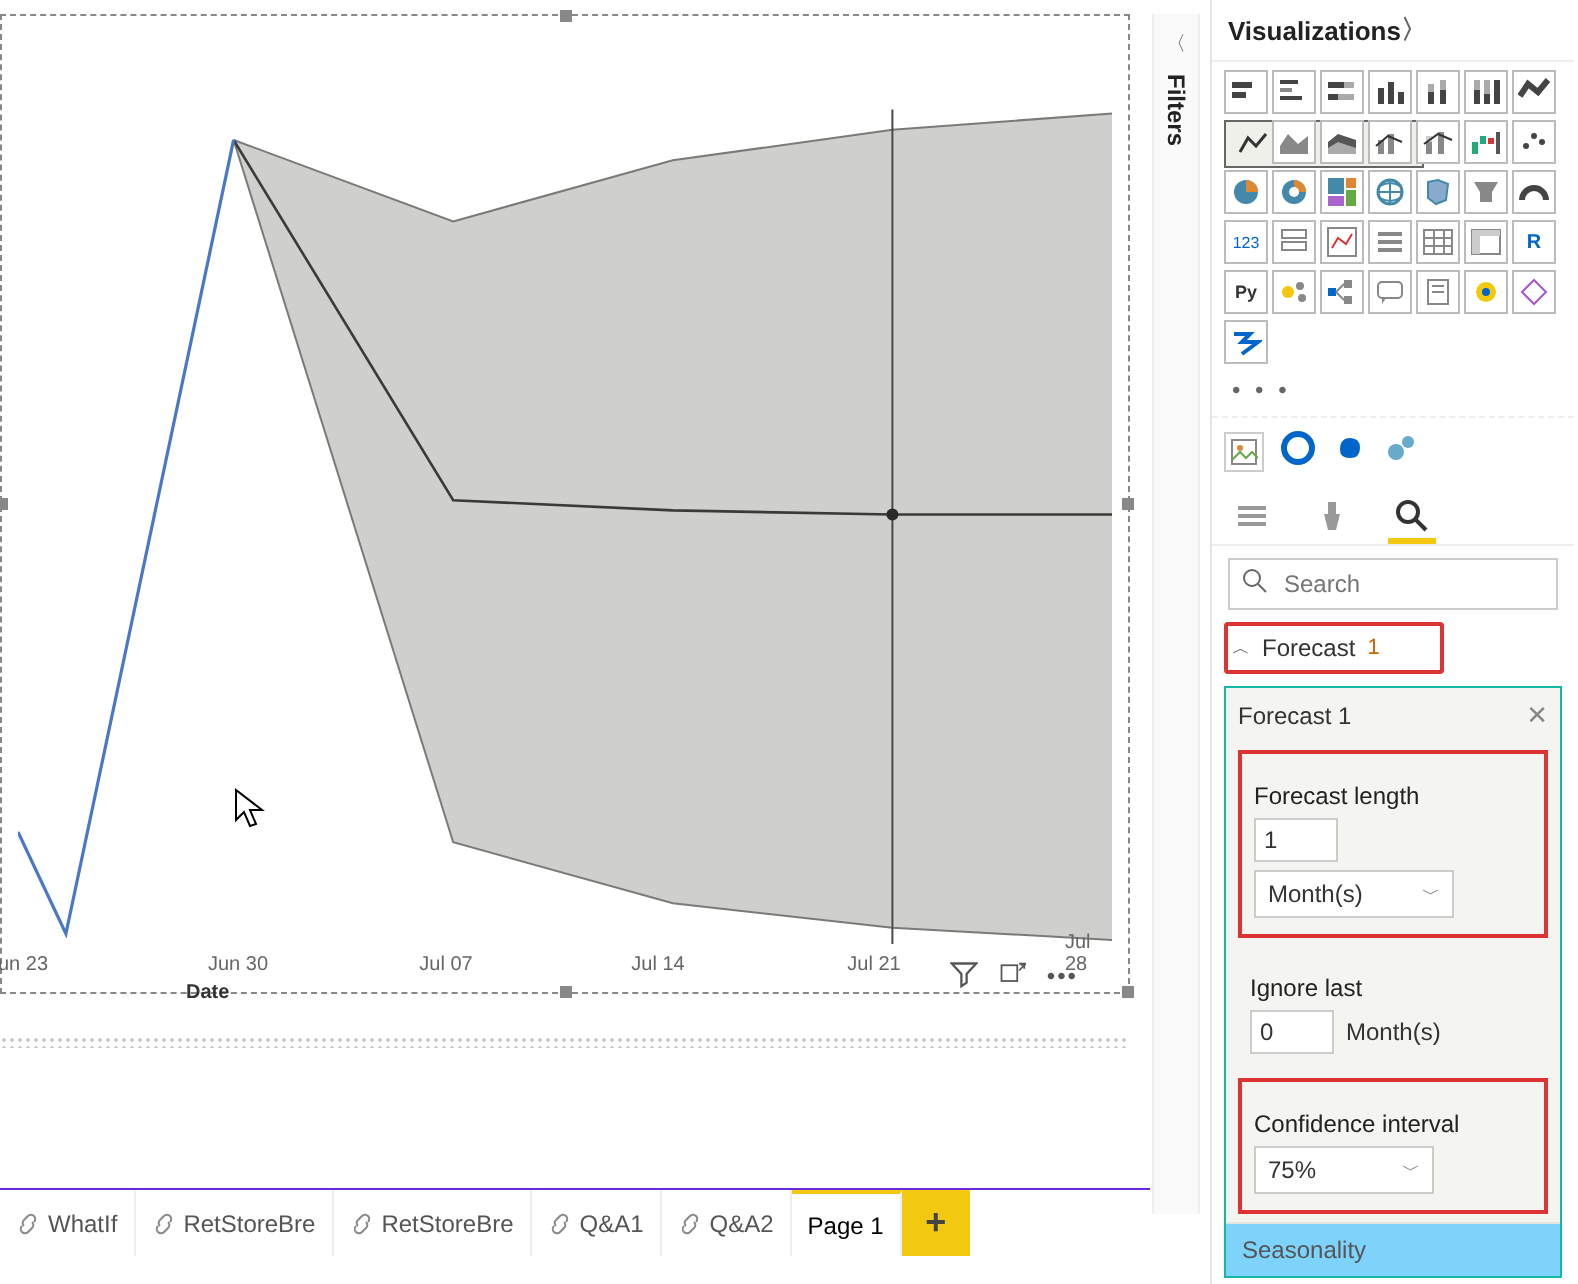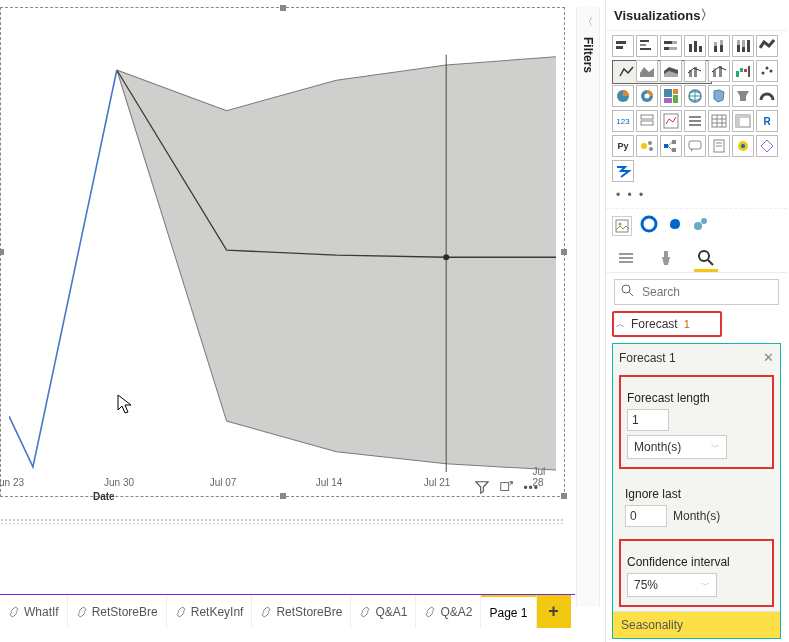--- a/index.html
+++ b/index.html
@@ -157,21 +157,21 @@
     width:42px; margin-bottom:4px;
   }
   .sel {
     background:#fff; border:1px solid #ccc; height:24px; width:100px;
     display:flex; align-items:center; justify-content:space-between;
     padding:0 6px 0 6px; font-size:12px;
   }
   .sel .dd { color:#888; font-size:9px; }
   .inline { display:flex; align-items:center; gap:6px; }
   .seasonality {
-    padding:6px 8px; color:#555; font-size:12px; background:#fde047;
+    padding:6px 8px; color:#555; font-size:12px; background:#7dd3fc;
     border-top:1px solid #e5e5e0;
   }
   .chainlink { display:inline-block; width:12px; height:12px; }
   .chainlink svg { width:12px; height:12px; }
 </style>
 </head>
 <body>
 
 <div class="main">
   <div class="chart-frame">
@@ -240,26 +240,20 @@
     <div class="tab">
         <span class="chainlink"><svg viewBox="0 0 12 12">
             <path d="M4 7a2 2 0 0 1 0-3l2-2a2 2 0 1 1 3 3M8 5a2 2 0 0 1 0 3l-2 2a2 2 0 1 1-3-3" fill="none" stroke="#888"></path>
           </svg></span>
         <span>RetStoreBre</span>
       </div>
     <div class="tab">
         <span class="chainlink"><svg viewBox="0 0 12 12">
             <path d="M4 7a2 2 0 0 1 0-3l2-2a2 2 0 1 1 3 3M8 5a2 2 0 0 1 0 3l-2 2a2 2 0 1 1-3-3" fill="none" stroke="#888"></path>
           </svg></span>
-        <span>RetKeyInf</span>
-      </div>
-    <div class="tab">
-        <span class="chainlink"><svg viewBox="0 0 12 12">
-            <path d="M4 7a2 2 0 0 1 0-3l2-2a2 2 0 1 1 3 3M8 5a2 2 0 0 1 0 3l-2 2a2 2 0 1 1-3-3" fill="none" stroke="#888"></path>
-          </svg></span>
         <span>RetStoreBre</span>
       </div>
     <div class="tab">
         <span class="chainlink"><svg viewBox="0 0 12 12">
             <path d="M4 7a2 2 0 0 1 0-3l2-2a2 2 0 1 1 3 3M8 5a2 2 0 0 1 0 3l-2 2a2 2 0 1 1-3-3" fill="none" stroke="#888"></path>
           </svg></span>
         <span>Q&amp;A1</span>
       </div>
     <div class="tab">
         <span class="chainlink"><svg viewBox="0 0 12 12">

